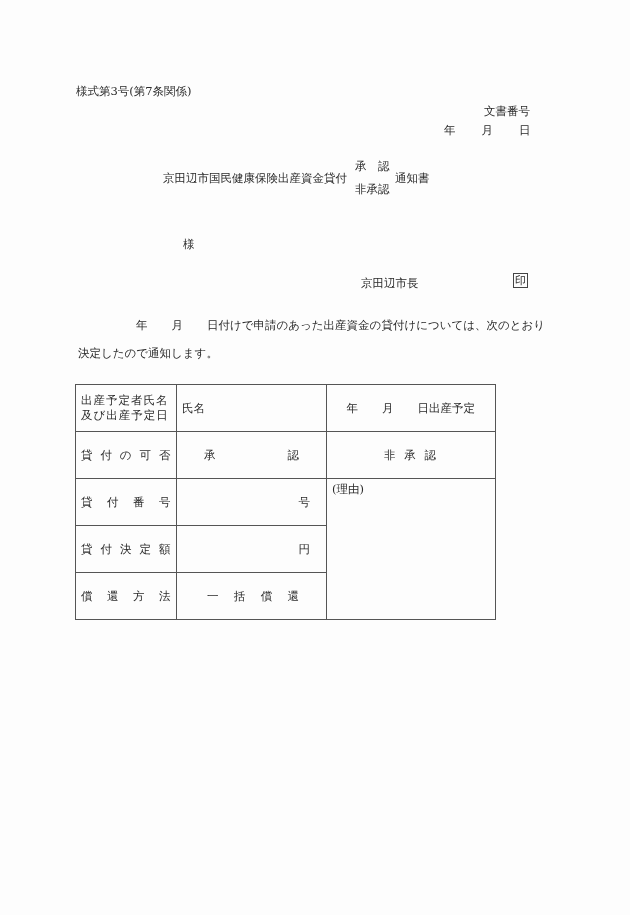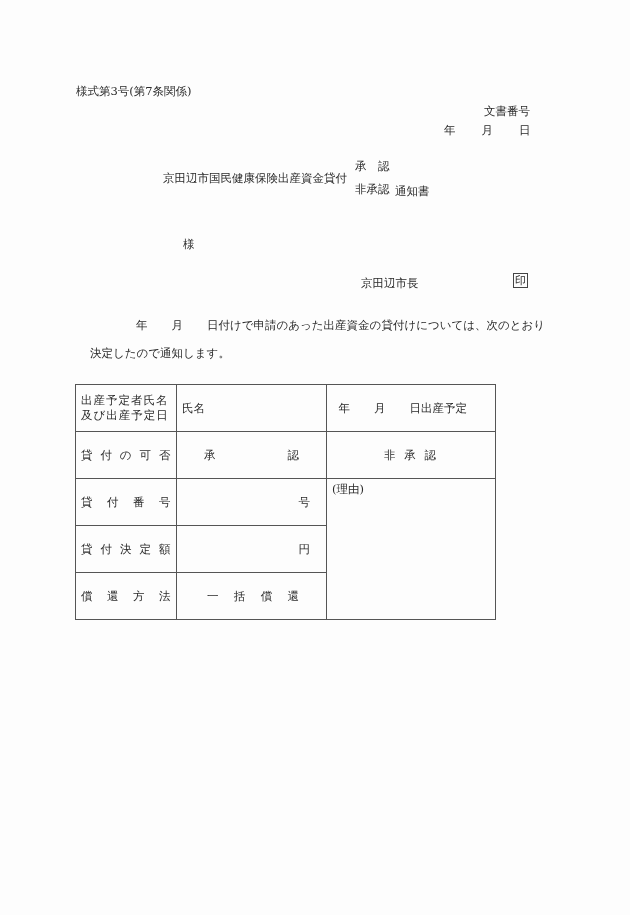--- a/index.html
+++ b/index.html
@@ -20,41 +20,41 @@
 
 <div class="abs" style="left:76px;top:84px;">様式第3号(第7条関係)</div>
 <div class="abs" style="left:444px;top:104px;margin-left:40px;">文書番号</div>
 <div class="abs" style="left:444px;top:123px;">
   <span>年</span><span style="display:inline-block;width:26px"></span><span>月</span><span style="display:inline-block;width:26px"></span><span>日</span>
 </div>
 
 <div class="abs" style="left:163px;top:171px;font-family:Liberation Mono, monospace;">京田辺市国民健康保険出産資金貸付</div>
 <div class="abs" style="left:355px;top:159px;">承　認</div>
 <div class="abs" style="left:355px;top:182px;">非承認</div>
-<div class="abs" style="left:395px;top:184px;">通知書</div>
+<div class="abs" style="left:395px;top:171px;">通知書</div>
 
 <div class="abs" style="left:183px;top:237px;">様</div>
 
 <div class="abs" style="left:361px;top:276px;">京田辺市長</div>
 <div class="abs stamp" style="left:513px;top:273px;">印</div>
 
 <div class="abs" style="left:136px;top:318px;">
   <span>年</span><span style="display:inline-block;width:24px"></span><span>月</span><span style="display:inline-block;width:24px"></span><span>日付けで申請のあった出産資金の貸付けについては、次のとおり</span>
 </div>
-<div class="abs" style="left:90px;top:346px;text-align:center;">決定したので通知します。</div>
+<div class="abs" style="left:78px;top:346px;text-align:center;">決定したので通知します。</div>
 
 <table class="form">
   <tbody>
       <tr>
     <td class="c1">
       <div style="letter-spacing:1px">出産予定者氏名</div>
       <div style="letter-spacing:1px">及び出産予定日</div>
     </td>
     <td class="c2"><span>氏名</span></td>
-    <td class="right" style="padding-right:28px">
+    <td class="right" style="padding-right:20px">
       <span>年</span><span style="display:inline-block;width:24px"></span><span>月</span><span style="display:inline-block;width:24px"></span><span>日出産予定</span>
     </td>
   </tr>
   <tr>
     <td class="c1">
           <div class="spread">
       <span>貸</span>
             <span>付</span>
             <span>の</span>
             <span>可</span>

